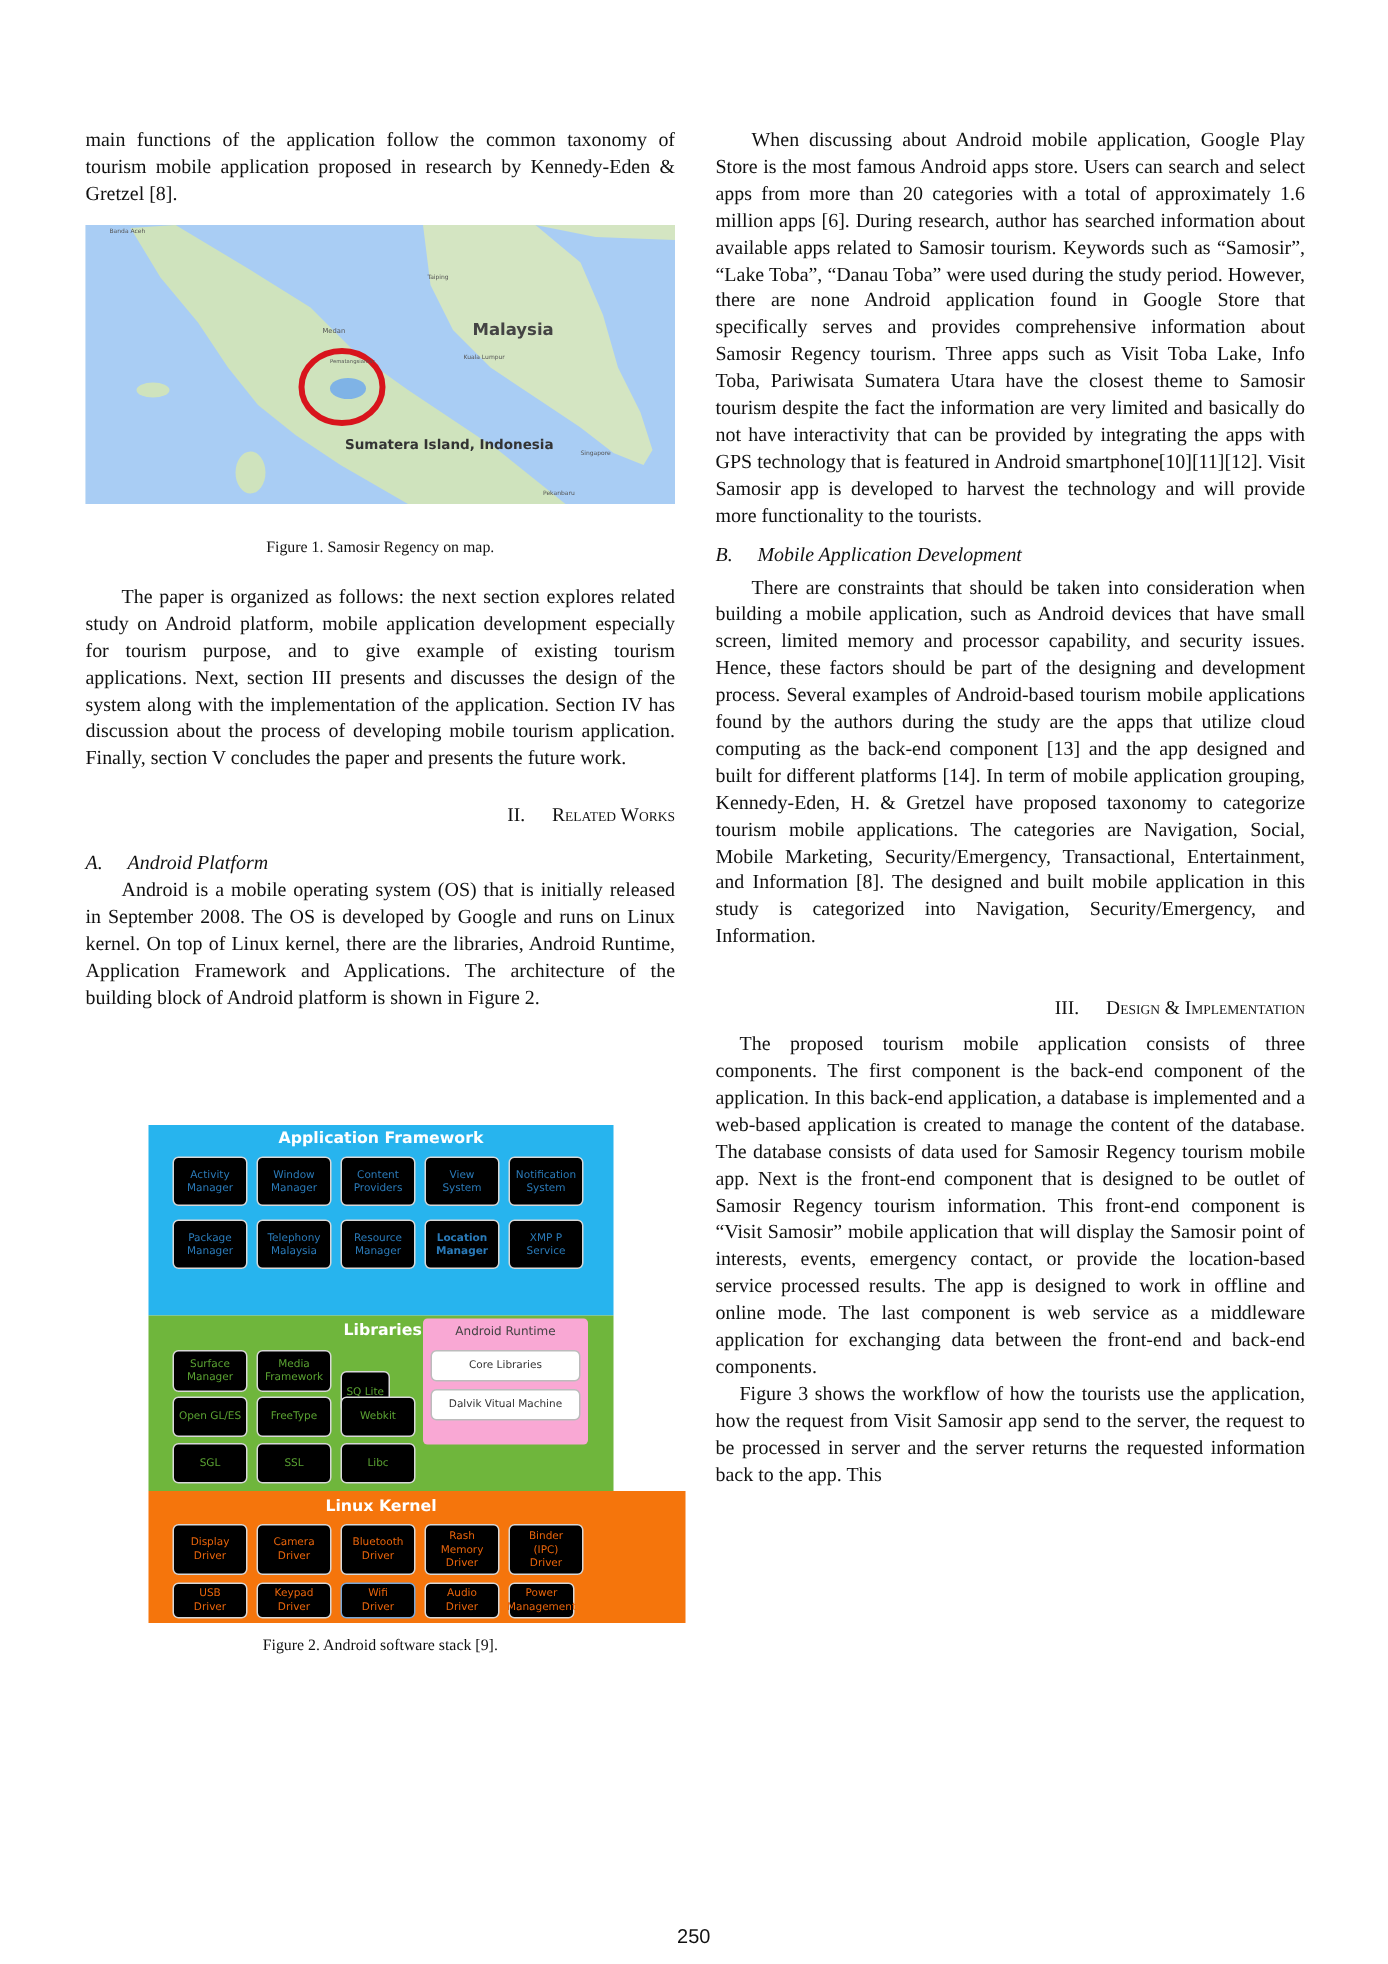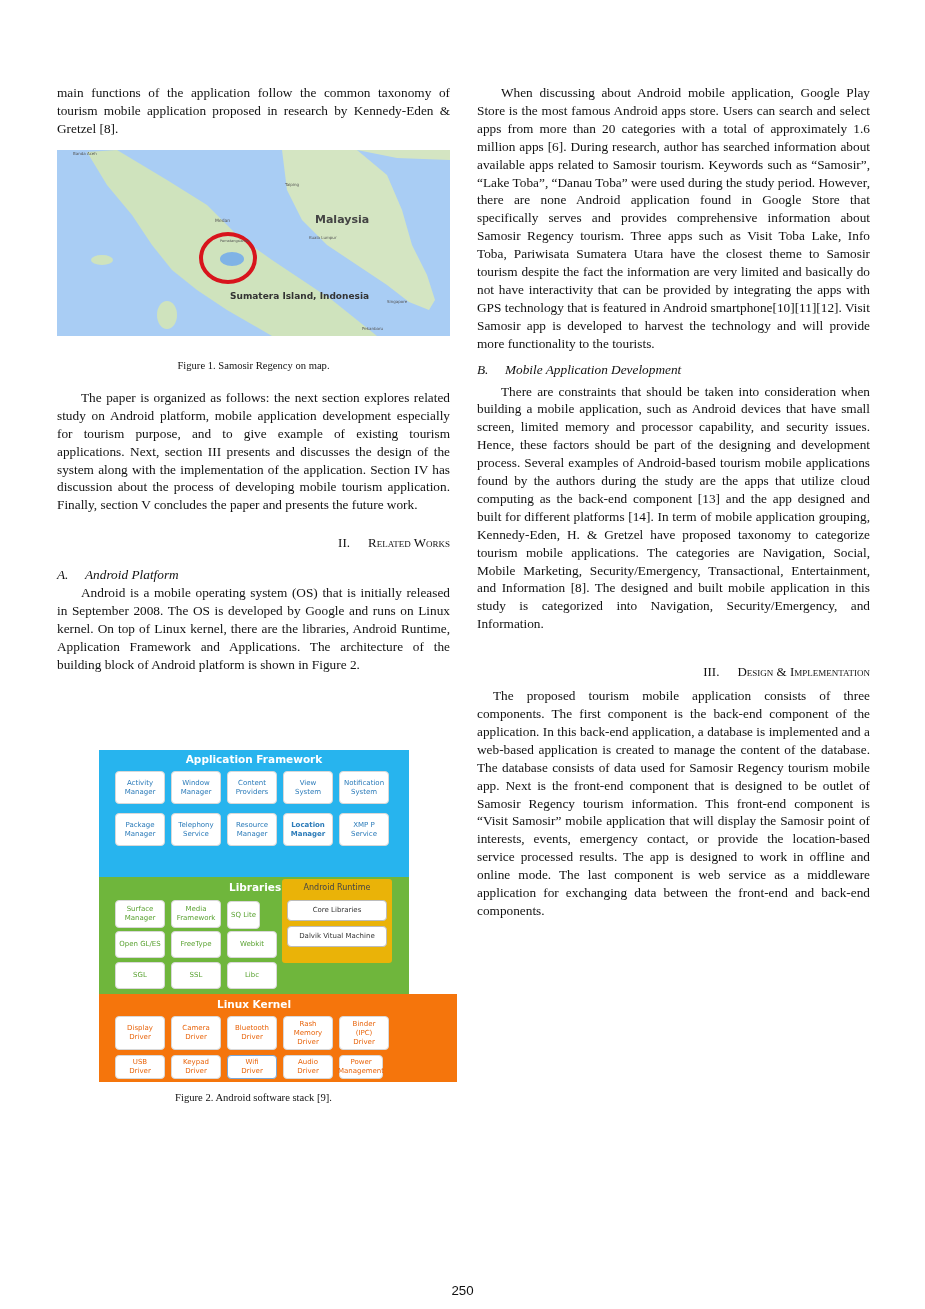--- a/index.html
+++ b/index.html
@@ -22,27 +22,27 @@
 
   
   .stack { position: absolute; left: 99px; top: 725px; width: 310px; height: 357px; font-family: "DejaVu Sans", sans-serif; }
   .layer-apps { position: absolute; left: 0; top: 0; width: 310px; height: 25px; background: #1a6fb9;
                 color: #fff; font-weight: bold; font-size: 14px; text-align: center; line-height: 25px; }
   .layer-fw { position: absolute; left: 0; top: 25px; width: 310px; height: 127px; background: #27b4ee; }
   .layer-lib { position: absolute; left: 0; top: 152px; width: 310px; height: 117px; background: #6fb63c; }
   .layer-kernel { position: absolute; left: 0; top: 269px; width: 310px; height: 88px; background: #f5750c; }
   .layer-kernel { height: 88px; padding-left: 48px; }
   .layer-title { position: absolute; color: #fff; font-weight: bold; font-size: 10.5px; }
-  .box { position: absolute; background: #ffffff; border: 1px solid #d8d8d8; border-radius: 4px; font-size: 7px;
+  .box { position: absolute; background: #000000; border: 1px solid #d8d8d8; border-radius: 4px; font-size: 7px;
          line-height: 9px; text-align: center; display: flex; align-items: center; justify-content: center;
          box-sizing: border-box; white-space: pre-line; }
   .box.fw { color: #2a7ab8; }
   .box.lib { color: #5aa232; }
   .box.kr { color: #e8640b; }
-  .runtime { position: absolute; left: 183px; top: 2px; width: 110px; height: 84px; background: #eab308;
+  .runtime { position: absolute; left: 183px; top: 2px; width: 110px; height: 84px; background: #f9a8d4;
              border-radius: 3px; }
   .runtime-title { position: absolute; top: 4px; width: 100%; text-align: center; font-size: 8px; color: #444; }
   .box.rt { color: #333; background: #fff; border-color: #bcbcbc; }
 
   .page-number { position: absolute; left: 0; width: 925px; top: 1283px; text-align: center;
                  font-family: "Liberation Sans", sans-serif; font-size: 13.3px; }
 </style>
 </head>
 <body>
 
@@ -93,35 +93,35 @@
 Manager</div>
     <div class="box fw" style="left:128px;top:21px;width:50px;height:33px;">Content
 Providers</div>
     <div class="box fw" style="left:184px;top:21px;width:50px;height:33px;">View
 System</div>
     <div class="box fw" style="left:240px;top:21px;width:50px;height:33px;">Notification
 System</div>
     <div class="box fw" style="left:16px;top:63px;width:50px;height:33px;">Package
 Manager</div>
     <div class="box fw" style="left:72px;top:63px;width:50px;height:33px;">Telephony
-Service</div>
+Malaysia</div>
     <div class="box fw" style="left:128px;top:63px;width:50px;height:33px;">Resource
 Manager</div>
     <div class="box fw" style="left:184px;top:63px;width:50px;height:33px;font-weight:bold;">Location
 Manager</div>
     <div class="box fw" style="left:240px;top:63px;width:50px;height:33px;">XMP P
 Service</div>
   </div>
   <div class="layer-lib">
     <div class="layer-title" style="left:130px;top:4px;">Libraries</div>
     <div class="box lib" style="left:16px;top:23px;width:50px;height:28px;">Surface
 Manager</div>
     <div class="box lib" style="left:72px;top:23px;width:50px;height:28px;">Media
 Framework</div>
-    <div class="box lib" style="left:128px;top:24px;width:33px;height:28px;text-align:right;">SQ Lite</div>
+    <div class="box lib" style="left:128px;top:37px;width:33px;height:28px;text-align:right;">SQ Lite</div>
     <div class="box lib" style="left:16px;top:54px;width:50px;height:27px;">Open GL/ES</div>
     <div class="box lib" style="left:72px;top:54px;width:50px;height:27px;">FreeType</div>
     <div class="box lib" style="left:128px;top:54px;width:50px;height:27px;">Webkit</div>
     <div class="box lib" style="left:16px;top:85px;width:50px;height:27px;">SGL</div>
     <div class="box lib" style="left:72px;top:85px;width:50px;height:27px;">SSL</div>
     <div class="box lib" style="left:128px;top:85px;width:50px;height:27px;">Libc</div>
     <div class="runtime">
       <div class="runtime-title">Android Runtime</div>
       <div class="box rt" style="left:5px;top:21px;width:100px;height:21px;">Core Libraries</div>
       <div class="box rt" style="left:5px;top:47px;width:100px;height:21px;">Dalvik Vitual Machine</div>
@@ -161,15 +161,16 @@
 <div class="col col-right">
   <p class="indent">When discussing about Android mobile application, Google Play Store is the most famous Android apps store. Users can search and select apps from more than 20 categories with a total of approximately 1.6 million apps [6]. During research, author has searched information about available apps related to Samosir tourism. Keywords such as “Samosir”, “Lake Toba”, “Danau Toba” were used during the study period. However, there are none Android application found in Google Store that specifically serves and provides comprehensive information about Samosir Regency tourism. Three apps such as Visit Toba Lake, Info Toba, Pariwisata Sumatera Utara have the closest theme to Samosir tourism despite the fact the information are very limited and basically do not have interactivity that can be provided by integrating the apps with GPS technology that is featured in Android smartphone[10][11][12]. Visit Samosir app is developed to harvest the technology and will provide more functionality to the tourists.</p>
   <p class="subsection-heading" style="margin-top:8px;">
     <span class="num">B.</span><span>Mobile Application Development</span>
   </p>
   <p class="indent" style="margin-top:4px;">There are constraints that should be taken into consideration when building a mobile application, such as Android devices that have small screen, limited memory and processor capability, and security issues. Hence, these factors should be part of the designing and development process. Several examples of Android-based tourism mobile applications found by the authors during the study are the apps that utilize cloud computing as the back-end component [13] and the app designed and built for different platforms [14]. In term of mobile application grouping, Kennedy-Eden, H. &amp; Gretzel have proposed taxonomy to categorize tourism mobile applications. The categories are Navigation, Social, Mobile Marketing, Security/Emergency, Transactional, Entertainment, and Information [8]. The designed and built mobile application in this study is categorized into Navigation, Security/Emergency, and Information.</p>
   <p class="section-heading" style="margin-top:30px;">
     <span class="num">III.</span><span>Design &amp; Implementation</span>
   </p>
   <p class="indent" style="margin-top:6px;text-indent:16px;">The proposed tourism mobile application consists of three components. The first component is the back-end component of the application. In this back-end application, a database is implemented and a web-based application is created to manage the content of the database. The database consists of data used for Samosir Regency tourism mobile app. Next is the front-end component that is designed to be outlet of Samosir Regency tourism information. This front-end component is “Visit Samosir” mobile application that will display the Samosir point of interests, events, emergency contact, or provide the location-based service processed results. The app is designed to work in offline and online mode. The last component is web service as a middleware application for exchanging data between the front-end and back-end components.</p>
+  <p class="indent" style="text-indent:16px;">Figure 3 shows the workflow of how the tourists use the application,  how the request from Visit Samosir app send to the server, the request to be processed in server and the server returns the requested information back to the app. This</p>
 </div>
 
 <div class="page-number">250</div>
 
 </body></html>

